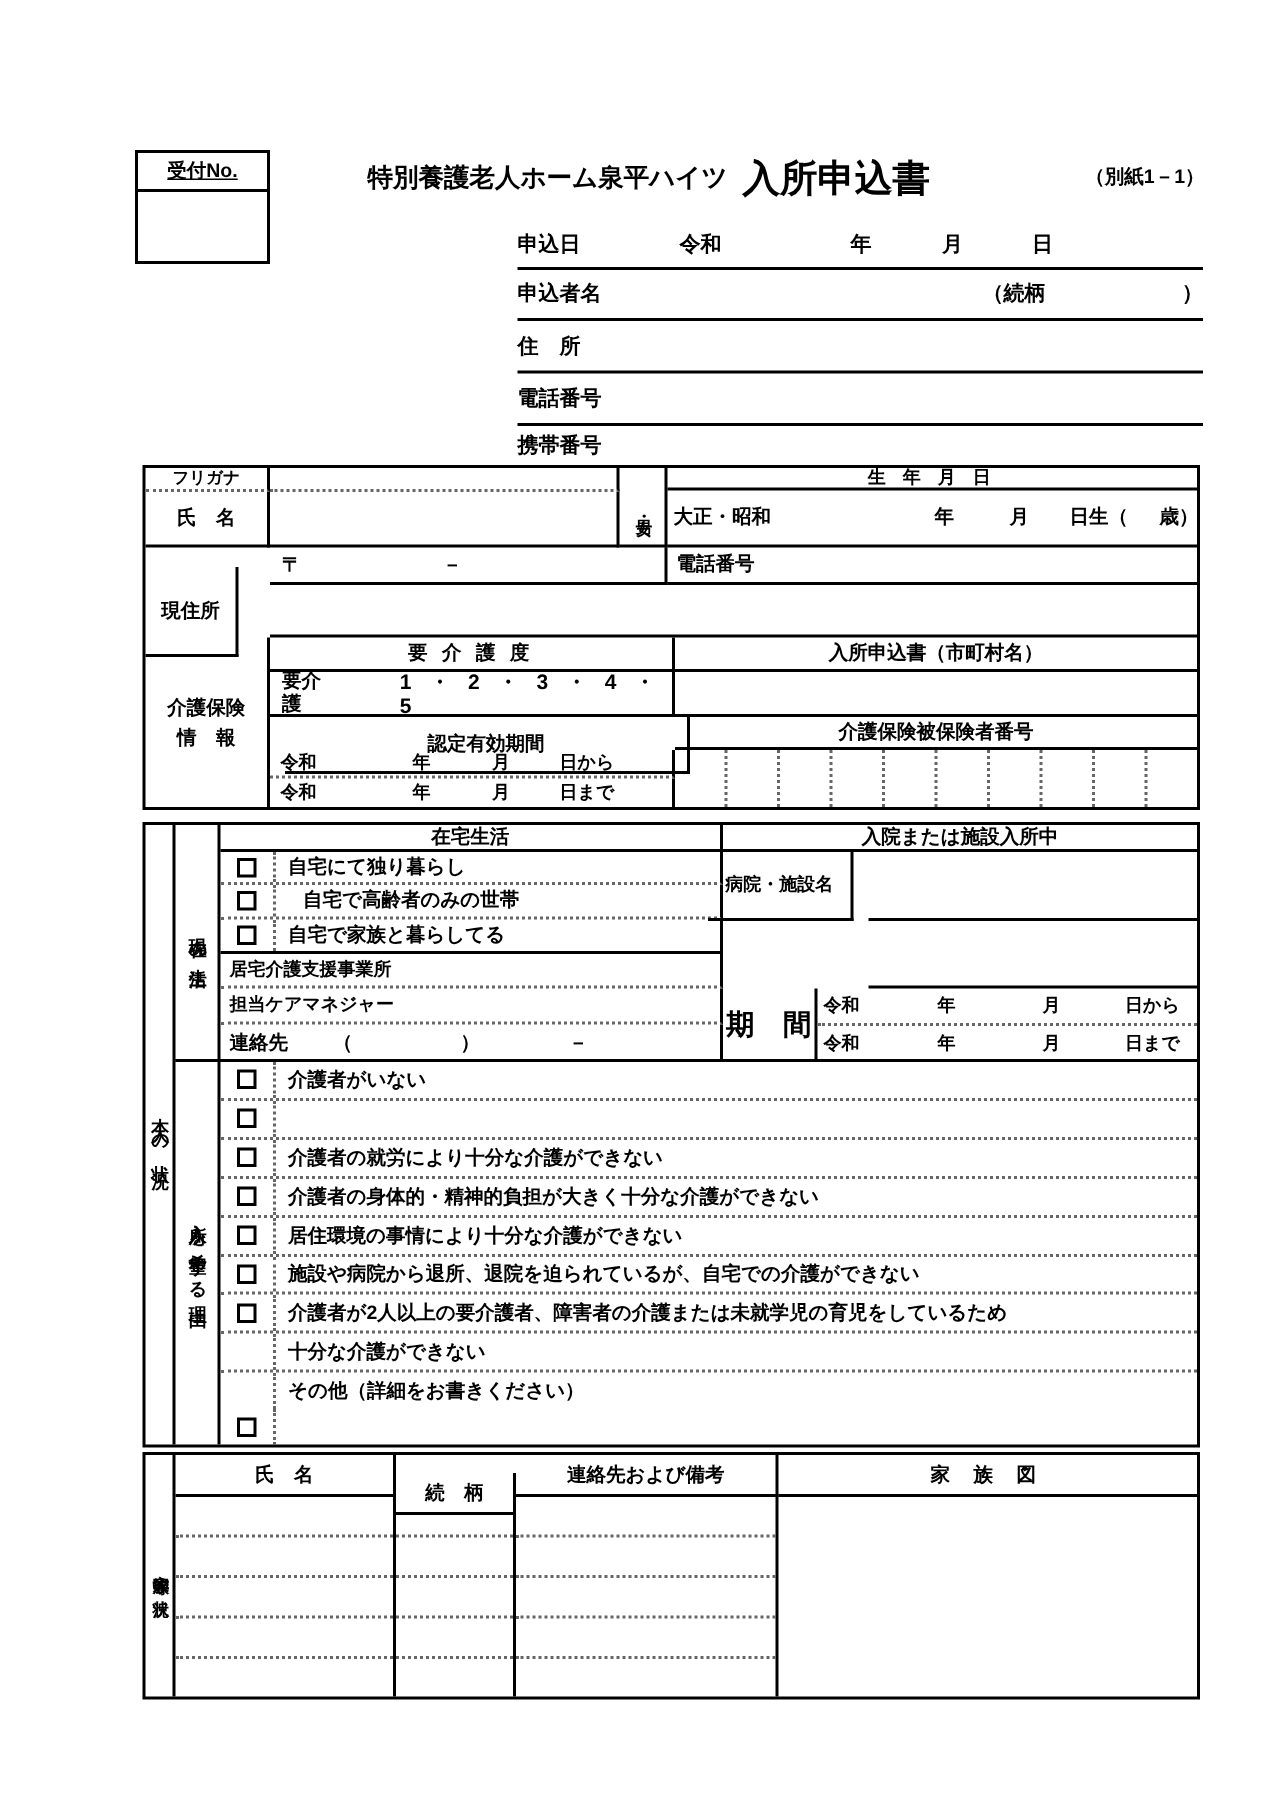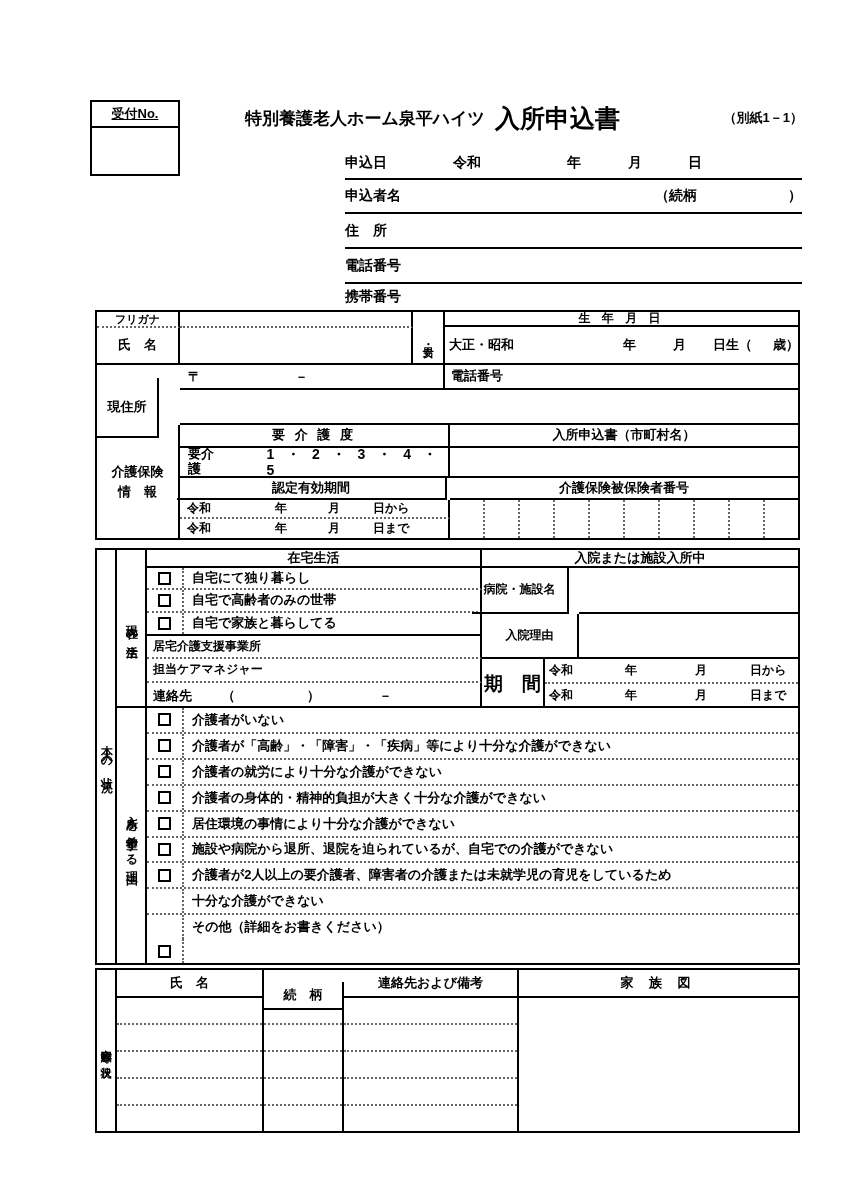--- a/index.html
+++ b/index.html
@@ -109,21 +109,21 @@
       <span>介護保険</span>
       <span>情　報</span>
     </div>
     <div class="cell ctr br2 bb2" style="left:83px; top:113px; width:270px; height:23px; font-size:13px; letter-spacing:3px;">要 介 護 度</div>
     <div class="cell ctr bb2" style="left:353px; top:113px; width:348px; height:23px;">入所申込書（市町村名）</div>
     <div class="cell br2 bb2" style="left:83px; top:136px; width:270px; height:30px;">
       <span style="padding-left:8px;">要介護</span>
       <span style="margin-left:42px; letter-spacing:4px; font-size:14px;">1 ・ 2 ・ 3 ・ 4 ・ 5</span>
     </div>
     <div class="cell bb2" style="left:353px; top:136px; width:348px; height:30px;"></div>
-    <div class="cell ctr br2 bb2" style="left:80px; top:166px; width:270px; height:22px;">認定有効期間</div>
+    <div class="cell ctr br2 bb2" style="left:93px; top:166px; width:270px; height:38px;">認定有効期間</div>
     <div class="cell ctr bb2" style="left:353px; top:166px; width:348px; height:22px;">介護保険被保険者番号</div>
     <div class="cell br2 bbd" style="left:83px; top:188px; width:270px; height:19px; font-size:12px;">
       <span class="tok" style="left:7px;">令和</span>
       <span class="tok" style="left:95px;">年</span>
       <span class="tok" style="left:148px;">月</span>
       <span class="tok" style="left:193px;">日から</span>
     </div>
     <div class="cell br2" style="left:83px; top:207px; width:270px; height:19px; font-size:12px;">
       <span class="tok" style="left:7px;">令和</span>
       <span class="tok" style="left:95px;">年</span>
@@ -154,21 +154,21 @@
     <div class="cell ctr br2 bb2" style="left:50px; top:0; width:335px; height:18px; font-size:13px;">在宅生活</div>
     <div class="cell br2 bbd" style="left:50px; top:18px; width:335px; height:22px;">
       <div class="hrow" style="width:100%;">
         <div class="hcb">
             <span class="cb"></span>
           </div>
         <div class="htx">自宅にて独り暮らし</div>
       </div>
     </div>
     <div class="cell br2 bbd" style="left:50px; top:40px; width:335px; height:23px;">
-      <div class="hrow" style="width:100%;">
+      <div class="hrow" style="width:100%;gap:10px;">
         <div class="hcb">
             <span class="cb"></span>
           </div>
         <div class="htx">自宅で高齢者のみの世帯</div>
       </div>
     </div>
     <div class="cell br2 bb2" style="left:50px; top:63px; width:335px; height:23px;">
       <div class="hrow" style="width:100%;">
         <div class="hcb">
             <span class="cb"></span>
@@ -181,21 +181,20 @@
     <div class="cell br2" style="left:50px; top:133px; width:335px; height:25px;">
       <span class="tok" style="left:6px;">連絡先</span>
       <span class="tok" style="left:75px;">（</span>
       <span class="tok" style="left:160px;">）</span>
       <span class="tok" style="left:232px;">－</span>
     </div>
 
     <div class="cell ctr bb2" style="left:385px; top:0; width:316px; height:18px; font-size:13px;">入院または施設入所中</div>
     <div class="cell ctr br2 bb2" style="left:375px; top:18px; width:97px; height:46px; font-size:12px;">病院・施設名</div>
     <div class="cell bb2" style="left:482px; top:18px; width:219px; height:46px;"></div>
-    <div class="cell ctr br2 bb2" style="left:385px; top:64px; width:97px; height:45px; font-size:12px;">入院理由</div>
     <div class="cell bb2" style="left:482px; top:64px; width:219px; height:45px;"></div>
     <div class="cell ctr br2" style="left:385px; top:109px; width:63px; height:49px; font-size:19px;">期　間</div>
     <div class="cell bbd" style="left:448px; top:109px; width:253px; height:25px; font-size:12px;">
       <span class="tok" style="left:4px;">令和</span>
       <span class="tok" style="left:80px;">年</span>
       <span class="tok" style="left:150px;">月</span>
       <span class="tok" style="left:205px;">日から</span>
     </div>
     <div class="cell" style="left:448px; top:134px; width:253px; height:24px; font-size:12px;">
       <span class="tok" style="left:4px;">令和</span>
@@ -210,21 +209,20 @@
       <div class="rrow">
         <div class="rcb">
             <span class="cb"></span>
           </div>
         <div class="rtx">介護者がいない</div>
       </div>
       <div class="rrow btd">
         <div class="rcb">
             <span class="cb"></span>
           </div>
-        <div class="rtx">介護者が「高齢」・「障害」・「疾病」等により十分な介護ができない</div>
       </div>
       <div class="rrow btd">
         <div class="rcb">
             <span class="cb"></span>
           </div>
         <div class="rtx">介護者の就労により十分な介護ができない</div>
       </div>
       <div class="rrow btd">
         <div class="rcb">
             <span class="cb"></span>

